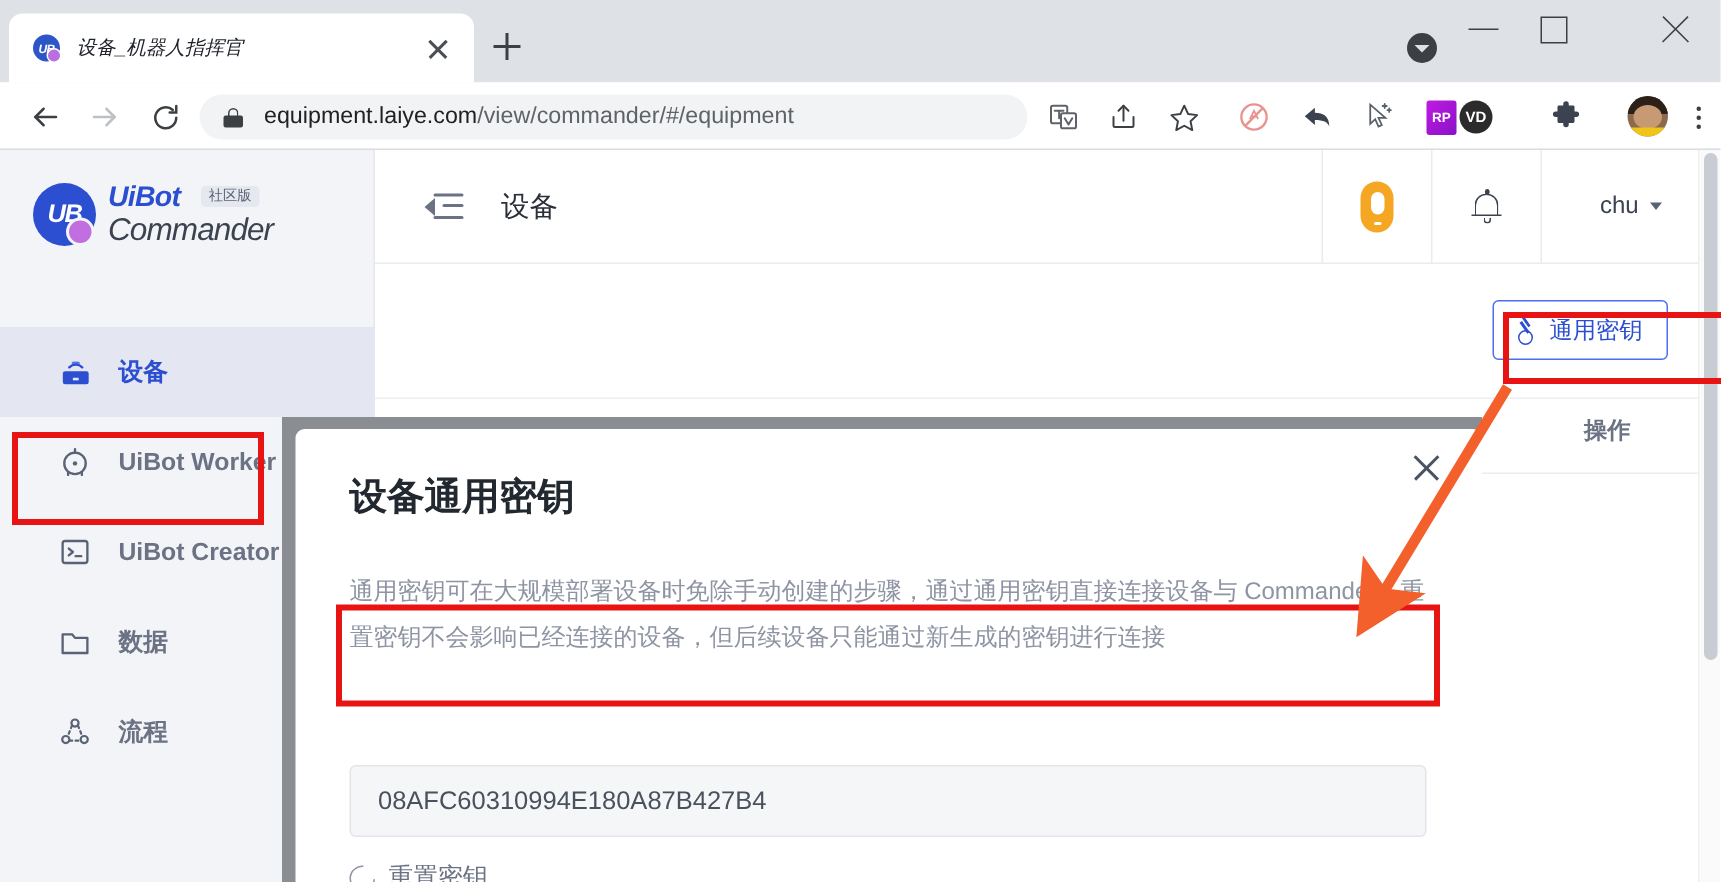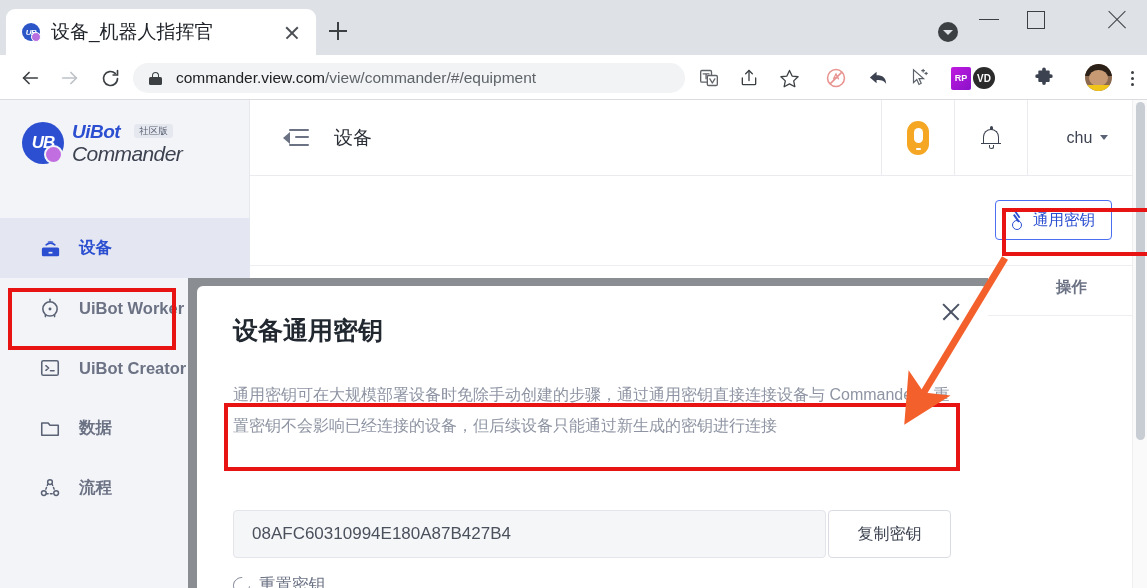--- a/index.html
+++ b/index.html
@@ -34,22 +34,22 @@
     letter-spacing: -0.5px;
   }
   .tab-favicon::after {
     content: "";
     position: absolute; right: -1px; bottom: -1px;
     width: 8px; height: 8px; border-radius: 50%;
     background: #b96fe0;
     border: 1.5px solid #fff;
   }
   .tab-title {
-    margin-left: 11px; font-size: 19px; color: #20242a;
-    white-space: nowrap; overflow: hidden; flex: 1 1 auto;
+    margin-left: 11px; font-size: 13px; color: #20242a;
+    white-space: nowrap; overflow: hidden; flex: 1 1 auto; font-style: italic;
   }
   .tab-close {
     width: 24px; height: 24px; margin-right: 12px; flex: 0 0 auto;
     position: relative; cursor: pointer;
   }
   .tab-close::before, .tab-close::after {
     content: ""; position: absolute; left: 4px; top: 11.5px;
     width: 16px; height: 1.6px; background: #4b4f54;
   }
   .tab-close::before { transform: rotate(45deg); }
@@ -415,21 +415,21 @@
           <polyline points="20 3 20 8 15 8"></polyline>
         </svg>
     </div>
 
     <div class="omnibox">
       <span class="lock-icon">
           <span class="shackle"></span>
           <span class="body"></span>
         </span>
       <span class="url">
-        <span>commander.view.com</span><span class="dim">/view/commander/#/equipment</span>
+        <span>equipment.laiye.com</span><span class="dim">/view/commander/#/equipment</span>
       </span>
     </div>
 
     <div class="tb-icon" style="left:695px">
       <svg width="20" height="20" viewBox="0 0 24 24" fill="none" stroke="#5f6368" stroke-width="1.6">
           <rect x="2" y="3" width="13" height="14" rx="1.5"></rect>
           <path d="M5 7h7M8.5 7v6" stroke-linecap="round"></path>
           <rect x="10" y="9" width="12" height="12" rx="1.5" fill="#fff"></rect>
           <path d="M13 13l3 5M19 13l-3 5" stroke-linecap="round"></path>
         </svg>
@@ -601,21 +601,20 @@
       </div>
     </div>
 
     <div class="modal-shadow"></div>
     <div class="modal">
       <div class="modal-close"></div>
       <div class="modal-title">设备通用密钥</div>
       <div class="modal-desc">通用密钥可在大规模部署设备时免除手动创建的步骤，通过通用密钥直接连接设备与 Commander。重置密钥不会影响已经连接的设备，但后续设备只能通过新生成的密钥进行连接</div>
       <div class="key-row">
         <div class="key-input">08AFC60310994E180A87B427B4</div>
-        <div class="copy-btn">复制密钥</div>
       </div>
       <div class="reset-link">
         <span class="reset-ic"></span>
         <span class="reset-lbl">重置密钥</span>
       </div>
     </div>
 
   </div>
 
   <div class="annot annot-sidebar"></div>

